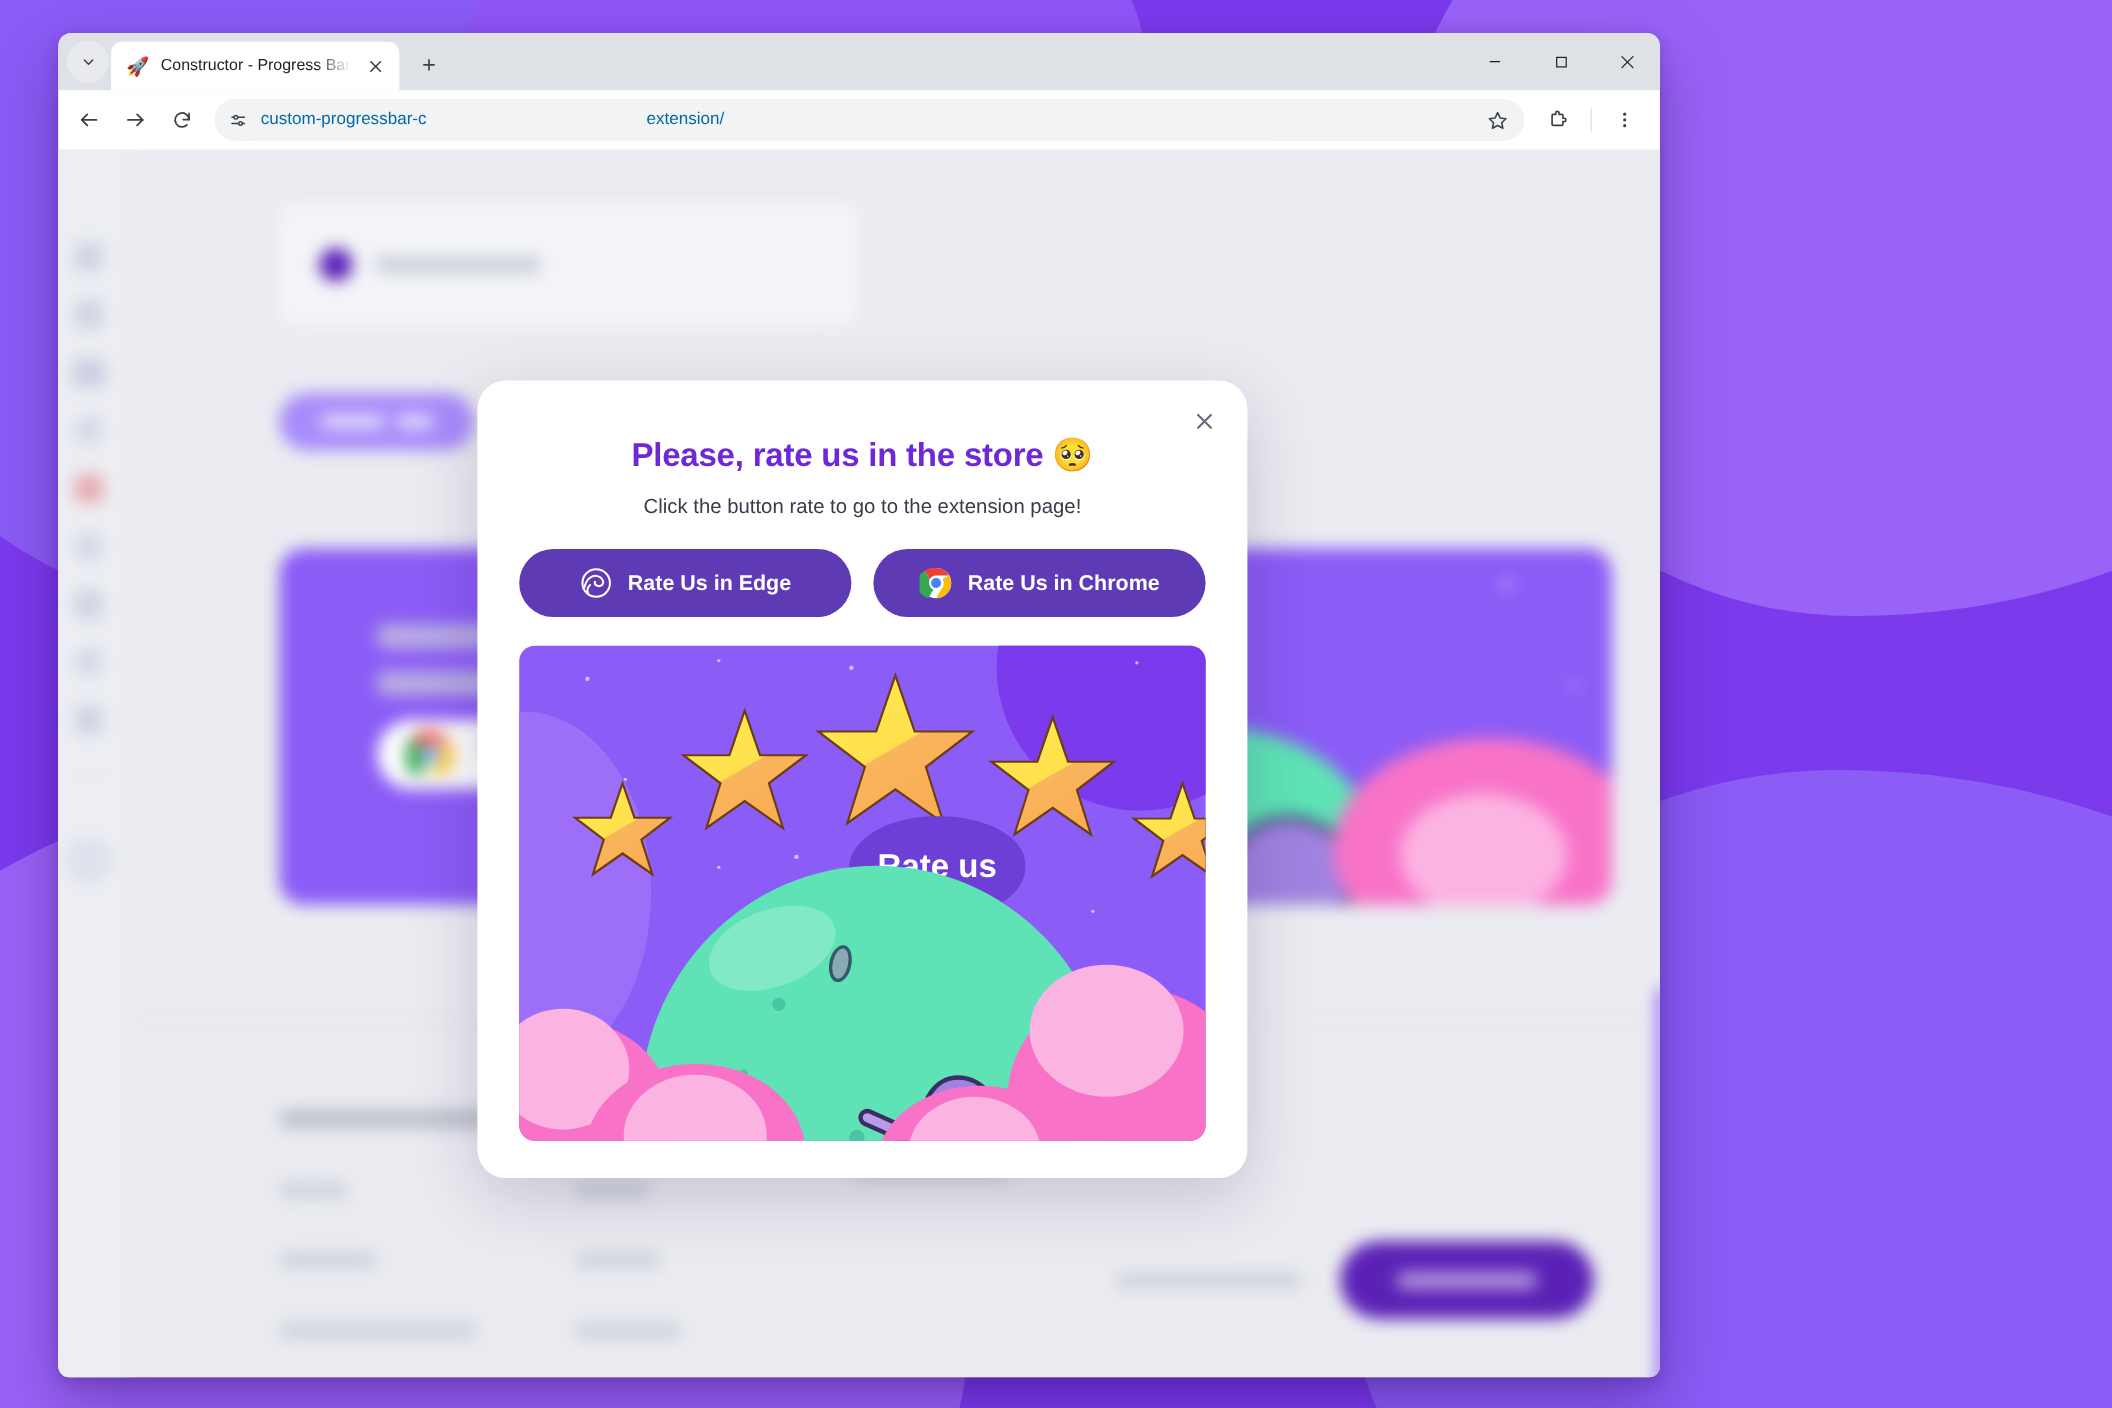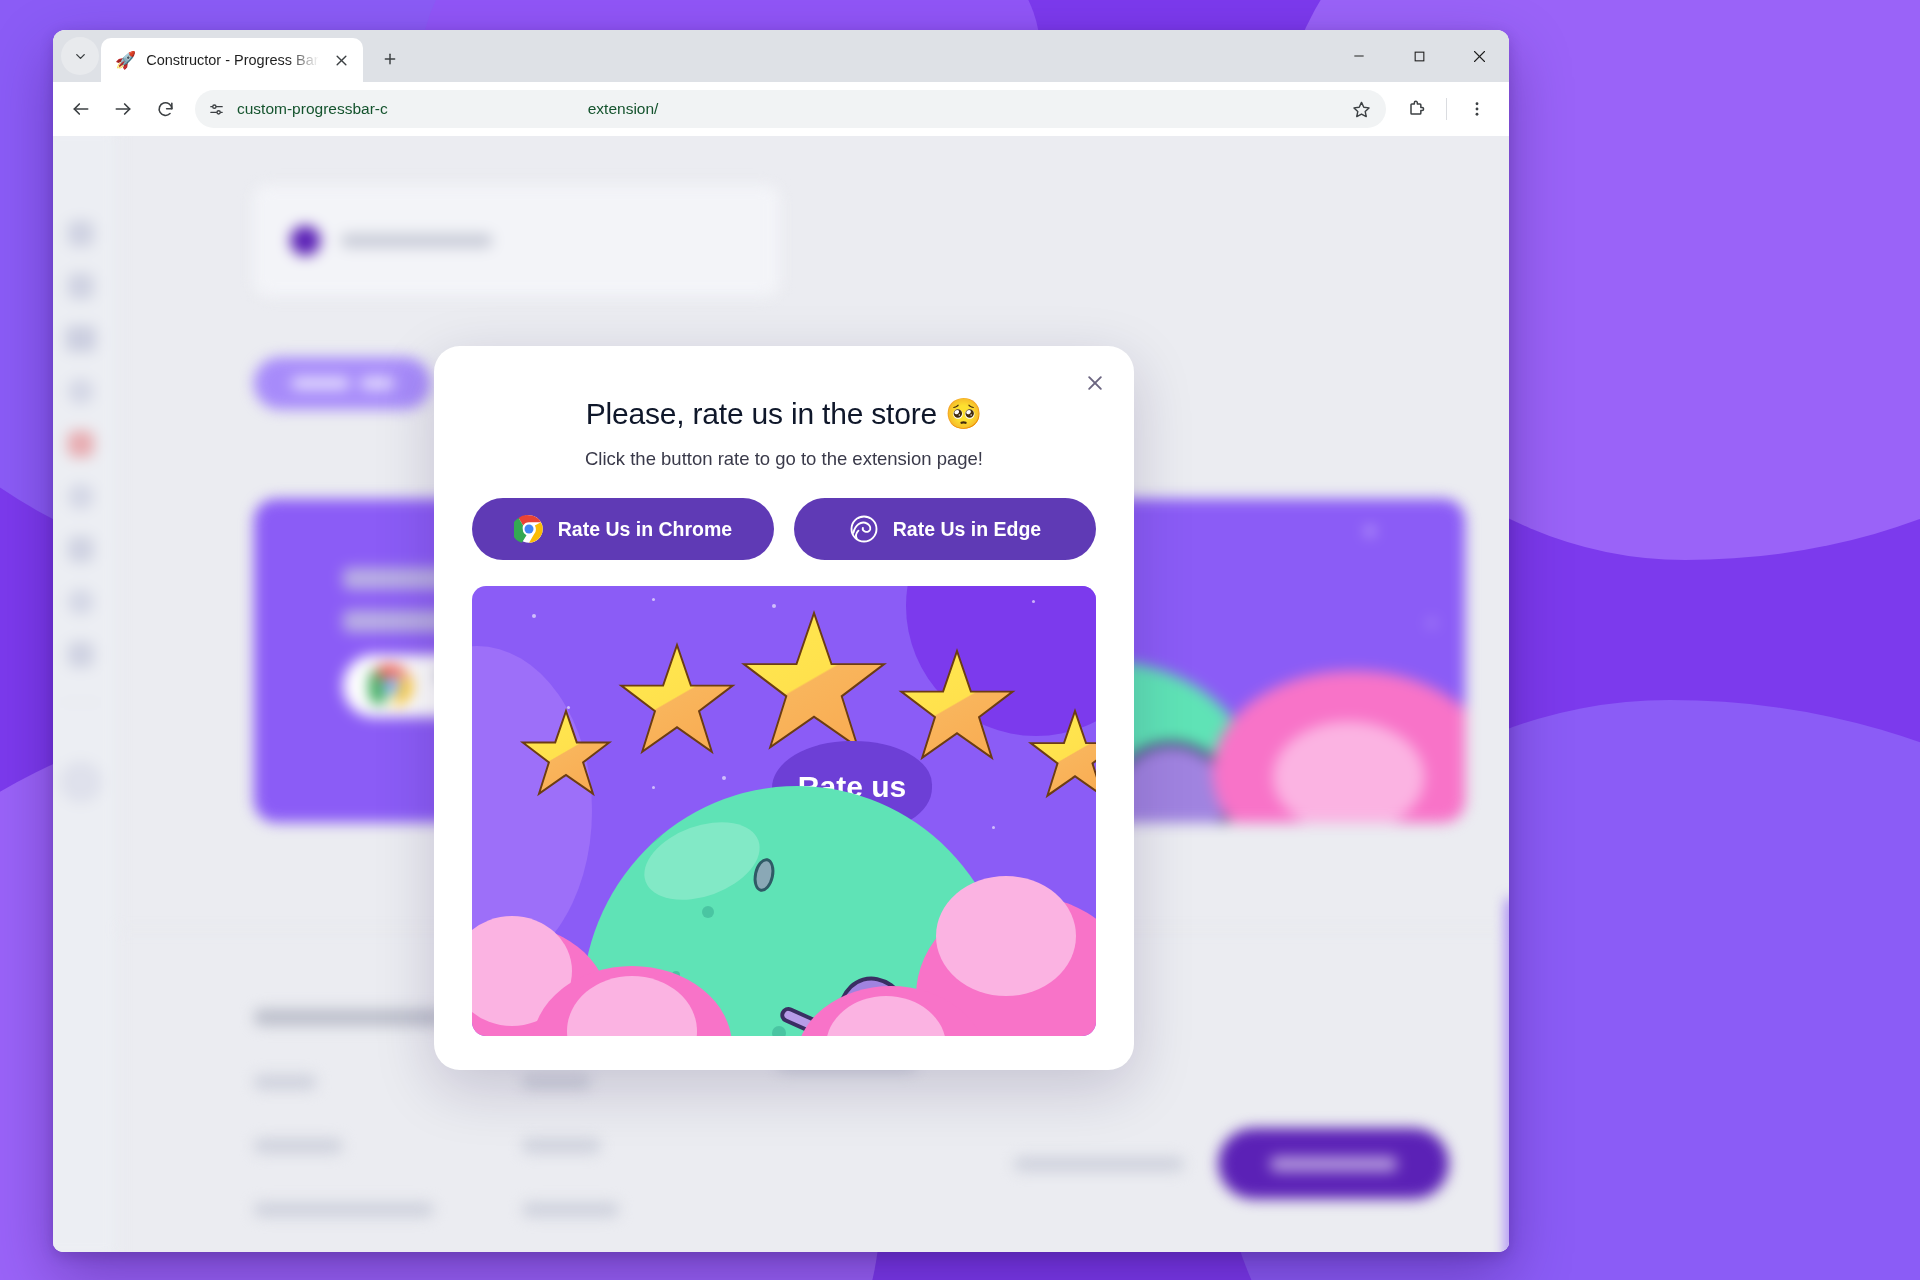--- a/index.html
+++ b/index.html
@@ -147,21 +147,21 @@
     overflow: hidden;
   }
   .omni-icon {
     width: 30px; height: 30px; flex: 0 0 auto;
     display: flex; align-items: center; justify-content: center;
     border-radius: 50%;
   }
   .omni-url {
     flex: 1 1 auto;
     font-size: 15.5px;
-    color: #14532d;
+    color: #0369a1;
     white-space: nowrap;
     overflow: hidden;
     display: flex;
     align-items: center;
     padding-left: 6px;
   }
   .omni-url .u-redacted {
     display: inline-block;
     width: 200px;
   }
@@ -330,22 +330,22 @@
     position: absolute;
     right: 22px; top: 20px;
     width: 34px; height: 34px;
     display: flex; align-items: center; justify-content: center;
     cursor: pointer;
     border-radius: 50%;
     color: #6b6580;
   }
   .modal-title {
     font-size: 30px;
-    font-weight: normal;
-    color: #0f172a;
+    font-weight: bold;
+    color: #6d28d9;
     text-align: center;
     margin: 14px 0 0 0;
     letter-spacing: -.2px;
   }
   .modal-sub {
     font-size: 18.5px;
     color: #3a3a4a;
     text-align: center;
     margin-top: 17px;
   }
@@ -666,39 +666,39 @@
 
           <h1 class="modal-title">
             <span>Please, rate us in the store</span>
             <span>🥺</span>
           </h1>
 
           <p class="modal-sub">Click the button rate to go to the extension page!</p>
 
           <div class="modal-btns">
             <button class="store-btn">
+              <svg width="30" height="30" viewBox="0 0 48 48" fill="none" stroke="#fff" stroke-width="3">
+                <circle cx="24" cy="24" r="20"></circle>
+                <path d="M7 30c3-13 12-18 19-16 6 1.7 9 6.5 8 10.5-1 3.6-5 4.8-8.3 3.6-3-1-4.2-3.6-3.5-5.9" stroke-linecap="round"></path>
+                <path d="M12.5 40c-2-4-1.2-9.5 2.6-13.3" stroke-linecap="round"></path>
+              </svg>
+              <span>Rate Us in Edge</span>
+            </button>
+
+            <button class="store-btn">
               <svg width="30" height="30" viewBox="0 0 48 48">
                 <circle cx="24" cy="24" r="22" fill="#fff"></circle>
                 <path d="M24 2a22 22 0 0 1 19 11H24a11 11 0 0 0-9.5 5.5L7.2 6.2A21.9 21.9 0 0 1 24 2z" fill="#ea4335"></path>
                 <path d="M7.2 6.2l7.3 12.3A11 11 0 0 0 14 24a11 11 0 0 0 6 9.8L12.6 46A22 22 0 0 1 7.2 6.2z" fill="#34a853"></path>
                 <path d="M43 13a22 22 0 0 1-18.9 33l7.4-12.8A11 11 0 0 0 35 24a11 11 0 0 0-1.6-5.7L43 13z" fill="#fbbc05"></path>
                 <circle cx="24" cy="24" r="9.6" fill="#fff"></circle>
                 <circle cx="24" cy="24" r="7.2" fill="#4285f4"></circle>
               </svg>
               <span>Rate Us in Chrome</span>
             </button>
-
-            <button class="store-btn">
-              <svg width="30" height="30" viewBox="0 0 48 48" fill="none" stroke="#fff" stroke-width="3">
-                <circle cx="24" cy="24" r="20"></circle>
-                <path d="M7 30c3-13 12-18 19-16 6 1.7 9 6.5 8 10.5-1 3.6-5 4.8-8.3 3.6-3-1-4.2-3.6-3.5-5.9" stroke-linecap="round"></path>
-                <path d="M12.5 40c-2-4-1.2-9.5 2.6-13.3" stroke-linecap="round"></path>
-              </svg>
-              <span>Rate Us in Edge</span>
-            </button>
           </div>
 
           <div class="illus">
             <div class="clip-illus">
               <div class="il-blob tr"></div>
               <div class="il-blob lft"></div>
 
               <div class="dust" style="left:60px;top:28px;width:4px;height:4px"></div>
               <div class="dust" style="left:180px;top:12px;width:3px;height:3px"></div>
               <div class="dust" style="left:300px;top:18px;width:4px;height:4px"></div>

